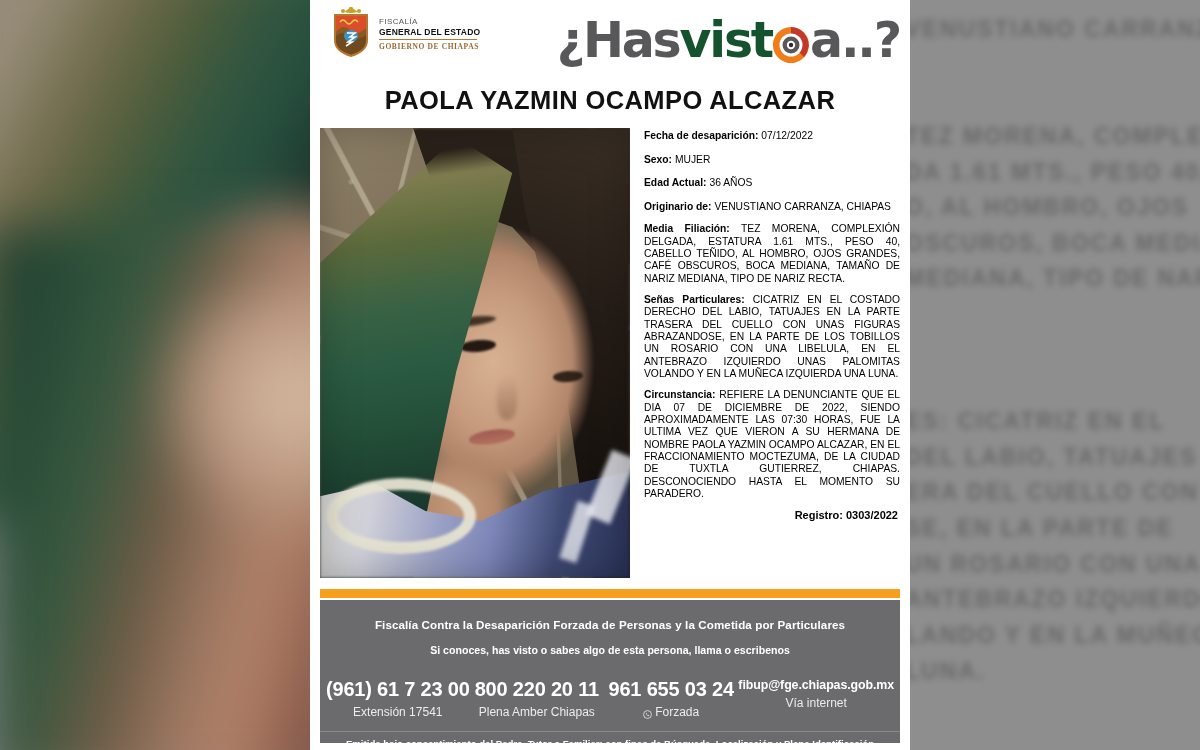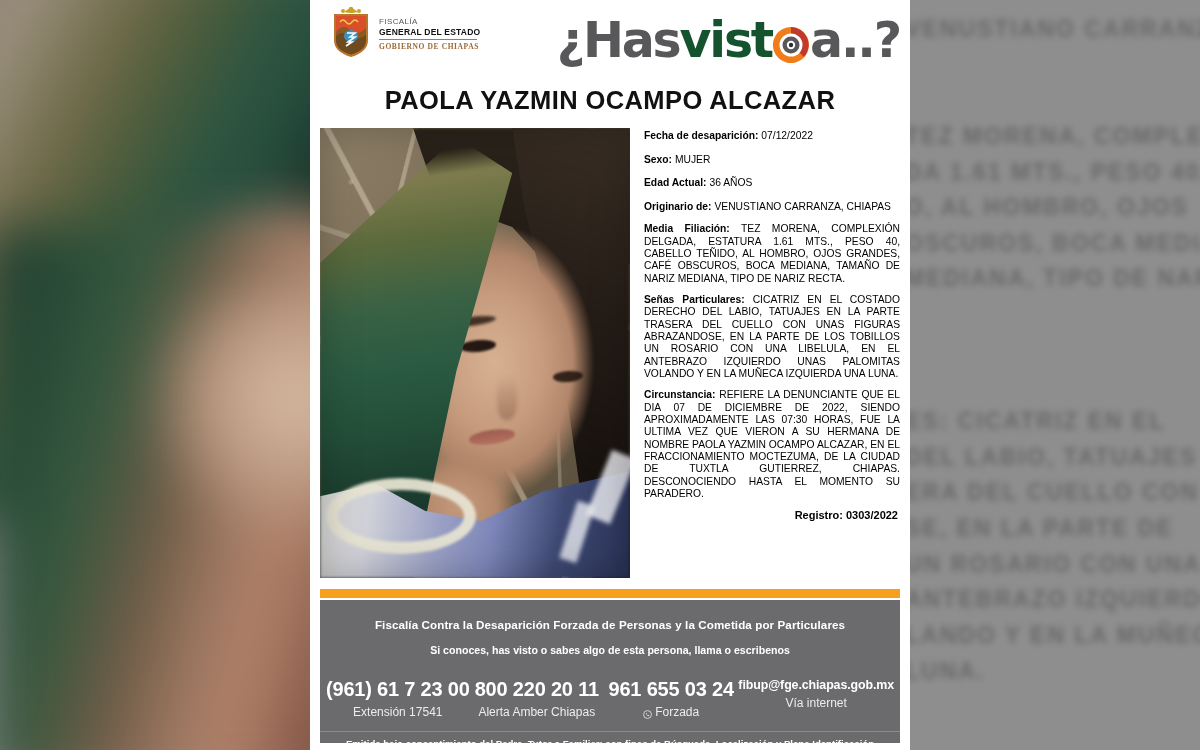--- a/index.html
+++ b/index.html
@@ -413,21 +413,21 @@
       <div class="contact">
         <div class="c-main">(961) 61 7 23 00</div>
         <div class="c-sub">
           <span>Extensión 17541</span>
         </div>
       </div>
 
       <div class="contact">
         <div class="c-main">800 220 20 11</div>
         <div class="c-sub">
-          <span>Alerta Amber Chiapas</span>
+          <span>Plena Amber Chiapas</span>
         </div>
       </div>
 
       <div class="contact">
         <div class="c-main">961 655 03 24</div>
         <div class="c-sub">
           <span class="wa-icon">
             <svg width="9" height="9" viewBox="0 0 16 16" xmlns="http://www.w3.org/2000/svg">
               <circle cx="8" cy="8" r="7" fill="none" stroke="#ececec" stroke-width="1.4"></circle>
               <path d="M5.6 5.2c.3-.3.7-.2.9.1l.6 1c.1.2.1.4-.1.6l-.3.3c-.1.1-.1.3 0 .4.5.8 1 1.3 1.8 1.7.2.1.3 0 .4-.1l.3-.3c.2-.2.4-.2.6-.1l1 .6c.3.2.4.6.1.9-.5.5-1.2.6-1.9.3-1.4-.5-2.7-1.8-3.2-3.2-.3-.7-.2-1.4.3-1.9z" fill="#ececec"></path>

